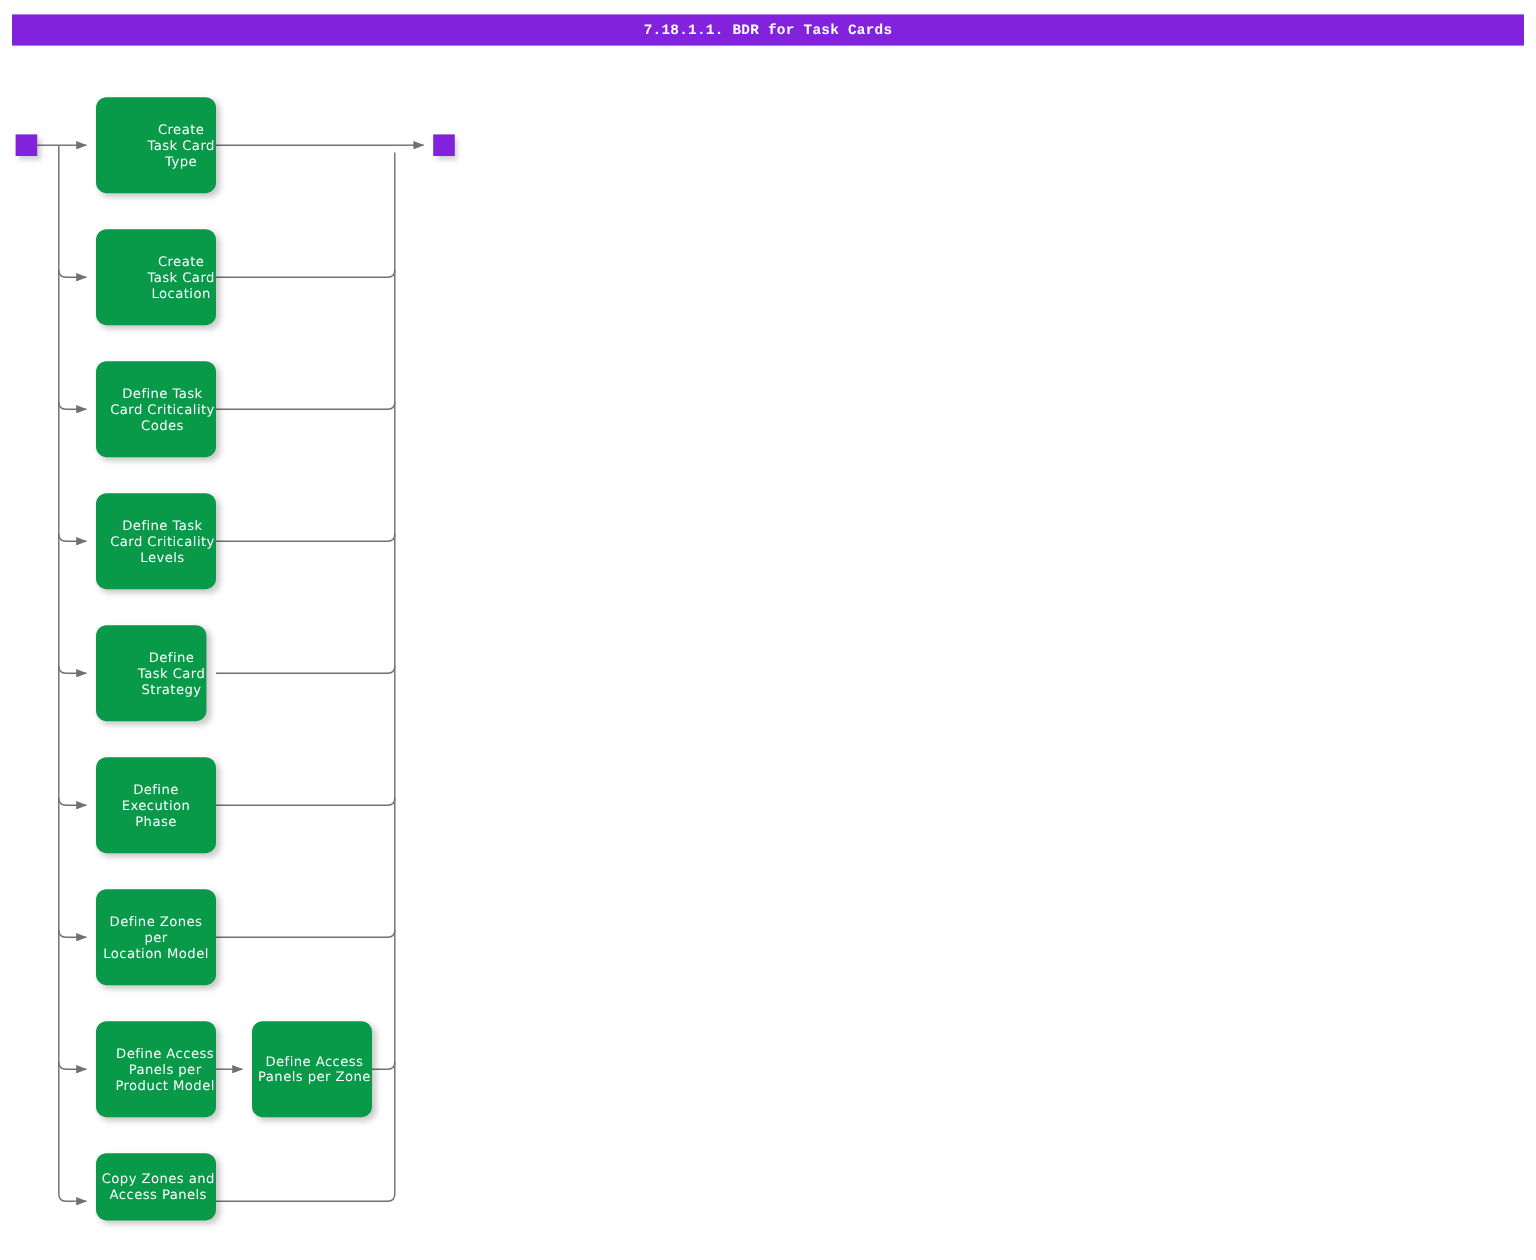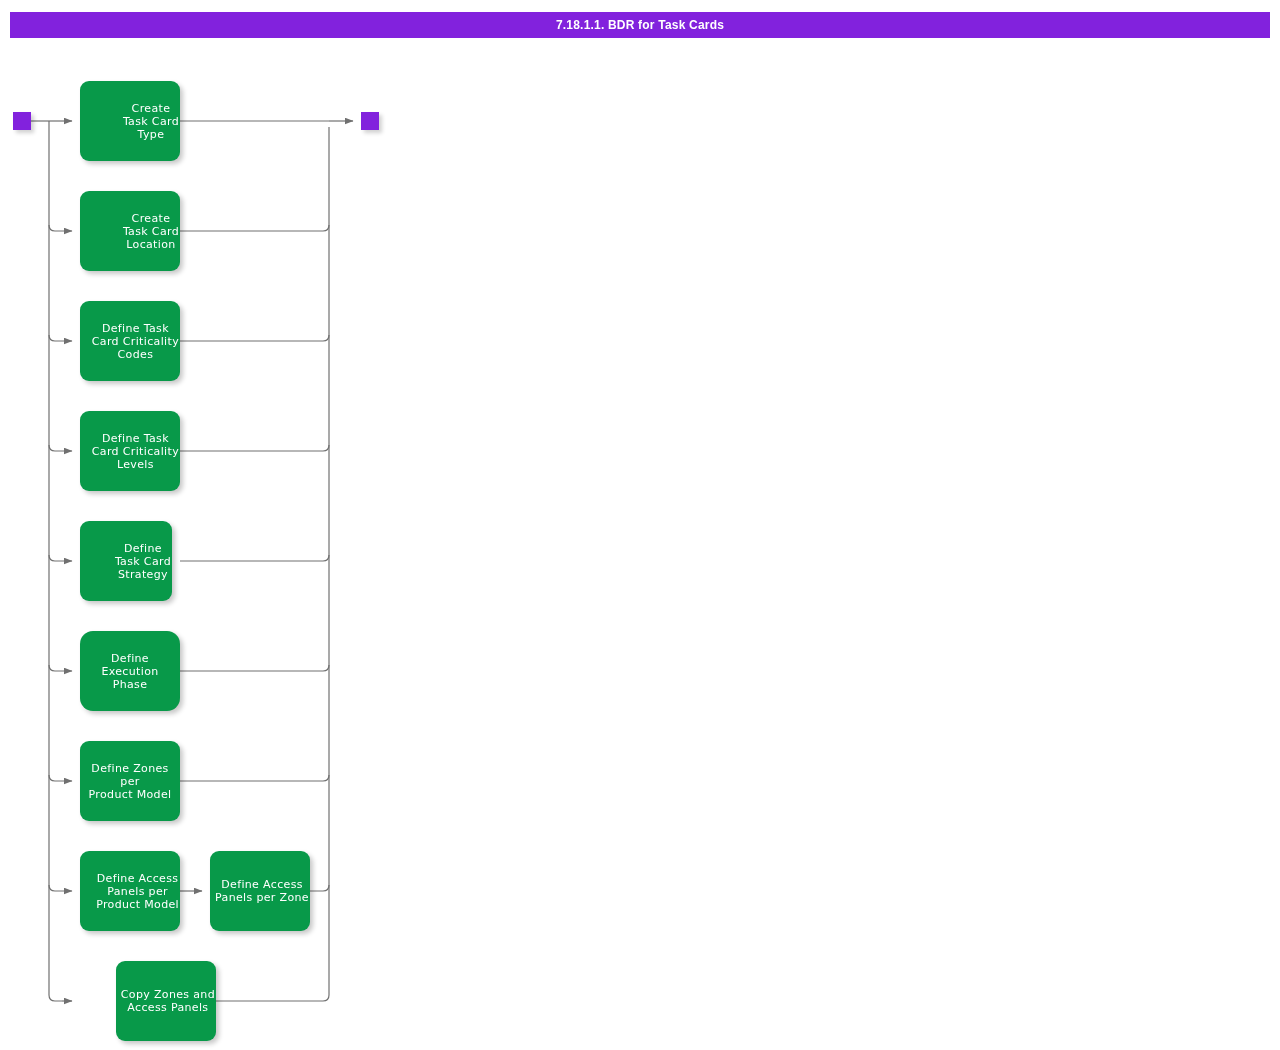--- a/index.html
+++ b/index.html
@@ -27,21 +27,21 @@
     top: 12px;
     width: 1260px;
     height: 26px;
     background: #8222DD;
     display: flex;
     align-items: center;
     justify-content: center;
   }
   .title-banner .title-text {
     color: #ffffff;
-    font-family: Liberation Sans, sans-serif;
+    font-family: Liberation Mono, monospace;
     font-size: 12px;
     font-weight: bold;
     letter-spacing: 0.2px;
     white-space: nowrap;
   }
   
   #wires {
     position: absolute;
     left: 0;
     top: 0;
@@ -155,39 +155,39 @@
 Card Criticality
 Levels</span>
   </div>
 
   <div class="node" style="left:80px; top:521px; width:92px; height:80px;">
     <span class="node-label">Define
 Task Card
 Strategy</span>
   </div>
 
-  <div class="node" style="left:80px; top:631px; width:100px; height:80px;border-radius:13px;">
+  <div class="node" style="left:80px; top:631px; width:100px; height:80px;">
     <span class="node-label">Define Execution
 Phase</span>
   </div>
 
   <div class="node" style="left:80px; top:741px; width:100px; height:80px;">
     <span class="node-label">Define Zones per
-Product Model</span>
+Location Model</span>
   </div>
 
   <div class="node" style="left:80px; top:851px; width:100px; height:80px;">
     <span class="node-label">Define Access
 Panels per
 Product Model</span>
   </div>
 
   <div class="node" style="left:210px; top:851px; width:100px; height:80px;">
     <span class="node-label">Define Access
 Panels per Zone</span>
   </div>
 
-  <div class="node" style="left:80px; top:961px; width:100px; height:80px;margin-left:36px;">
+  <div class="node" style="left:80px; top:961px; width:100px; height:56px;">
     <span class="node-label">Copy Zones and
 Access Panels</span>
   </div>
 
 </div>
 
 </body></html>

